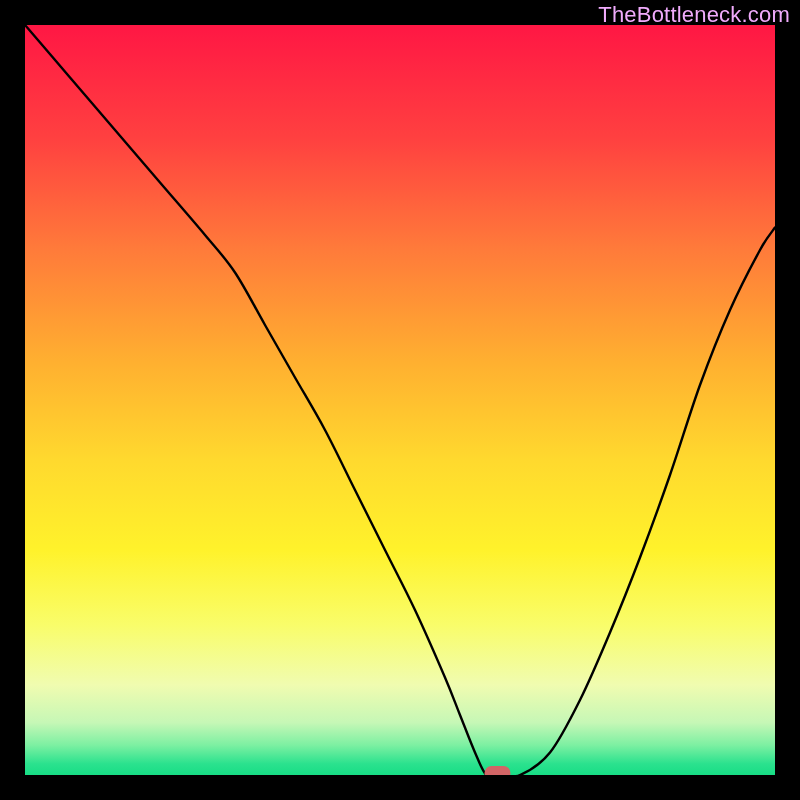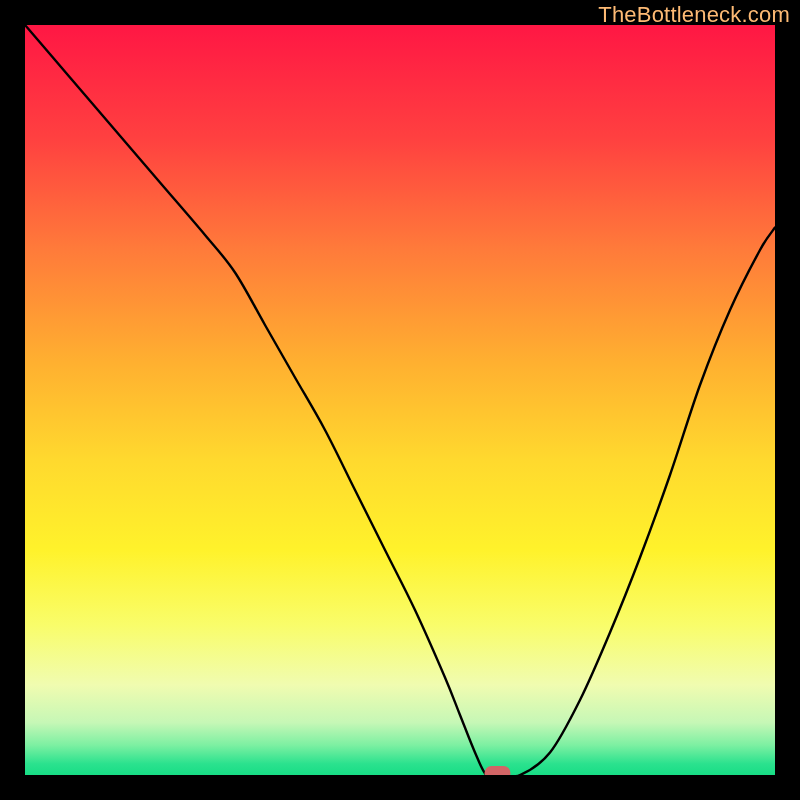--- a/index.html
+++ b/index.html
@@ -13,21 +13,21 @@
   .frame {
     position: relative;
     width: 800px;
     height: 800px;
     background: #000;
   }
   .watermark {
     position: absolute;
     top: 2px;
     right: 10px;
-    color: #fdba74;
+    color: #f0abfc;
     font-family: Arial, Helvetica, sans-serif;
     font-size: 22px;
     font-weight: 500;
     z-index: 10;
     letter-spacing: 0.2px;
     margin-left: 32px;
   }
   .plot {
     position: absolute;
     left: 25px;

